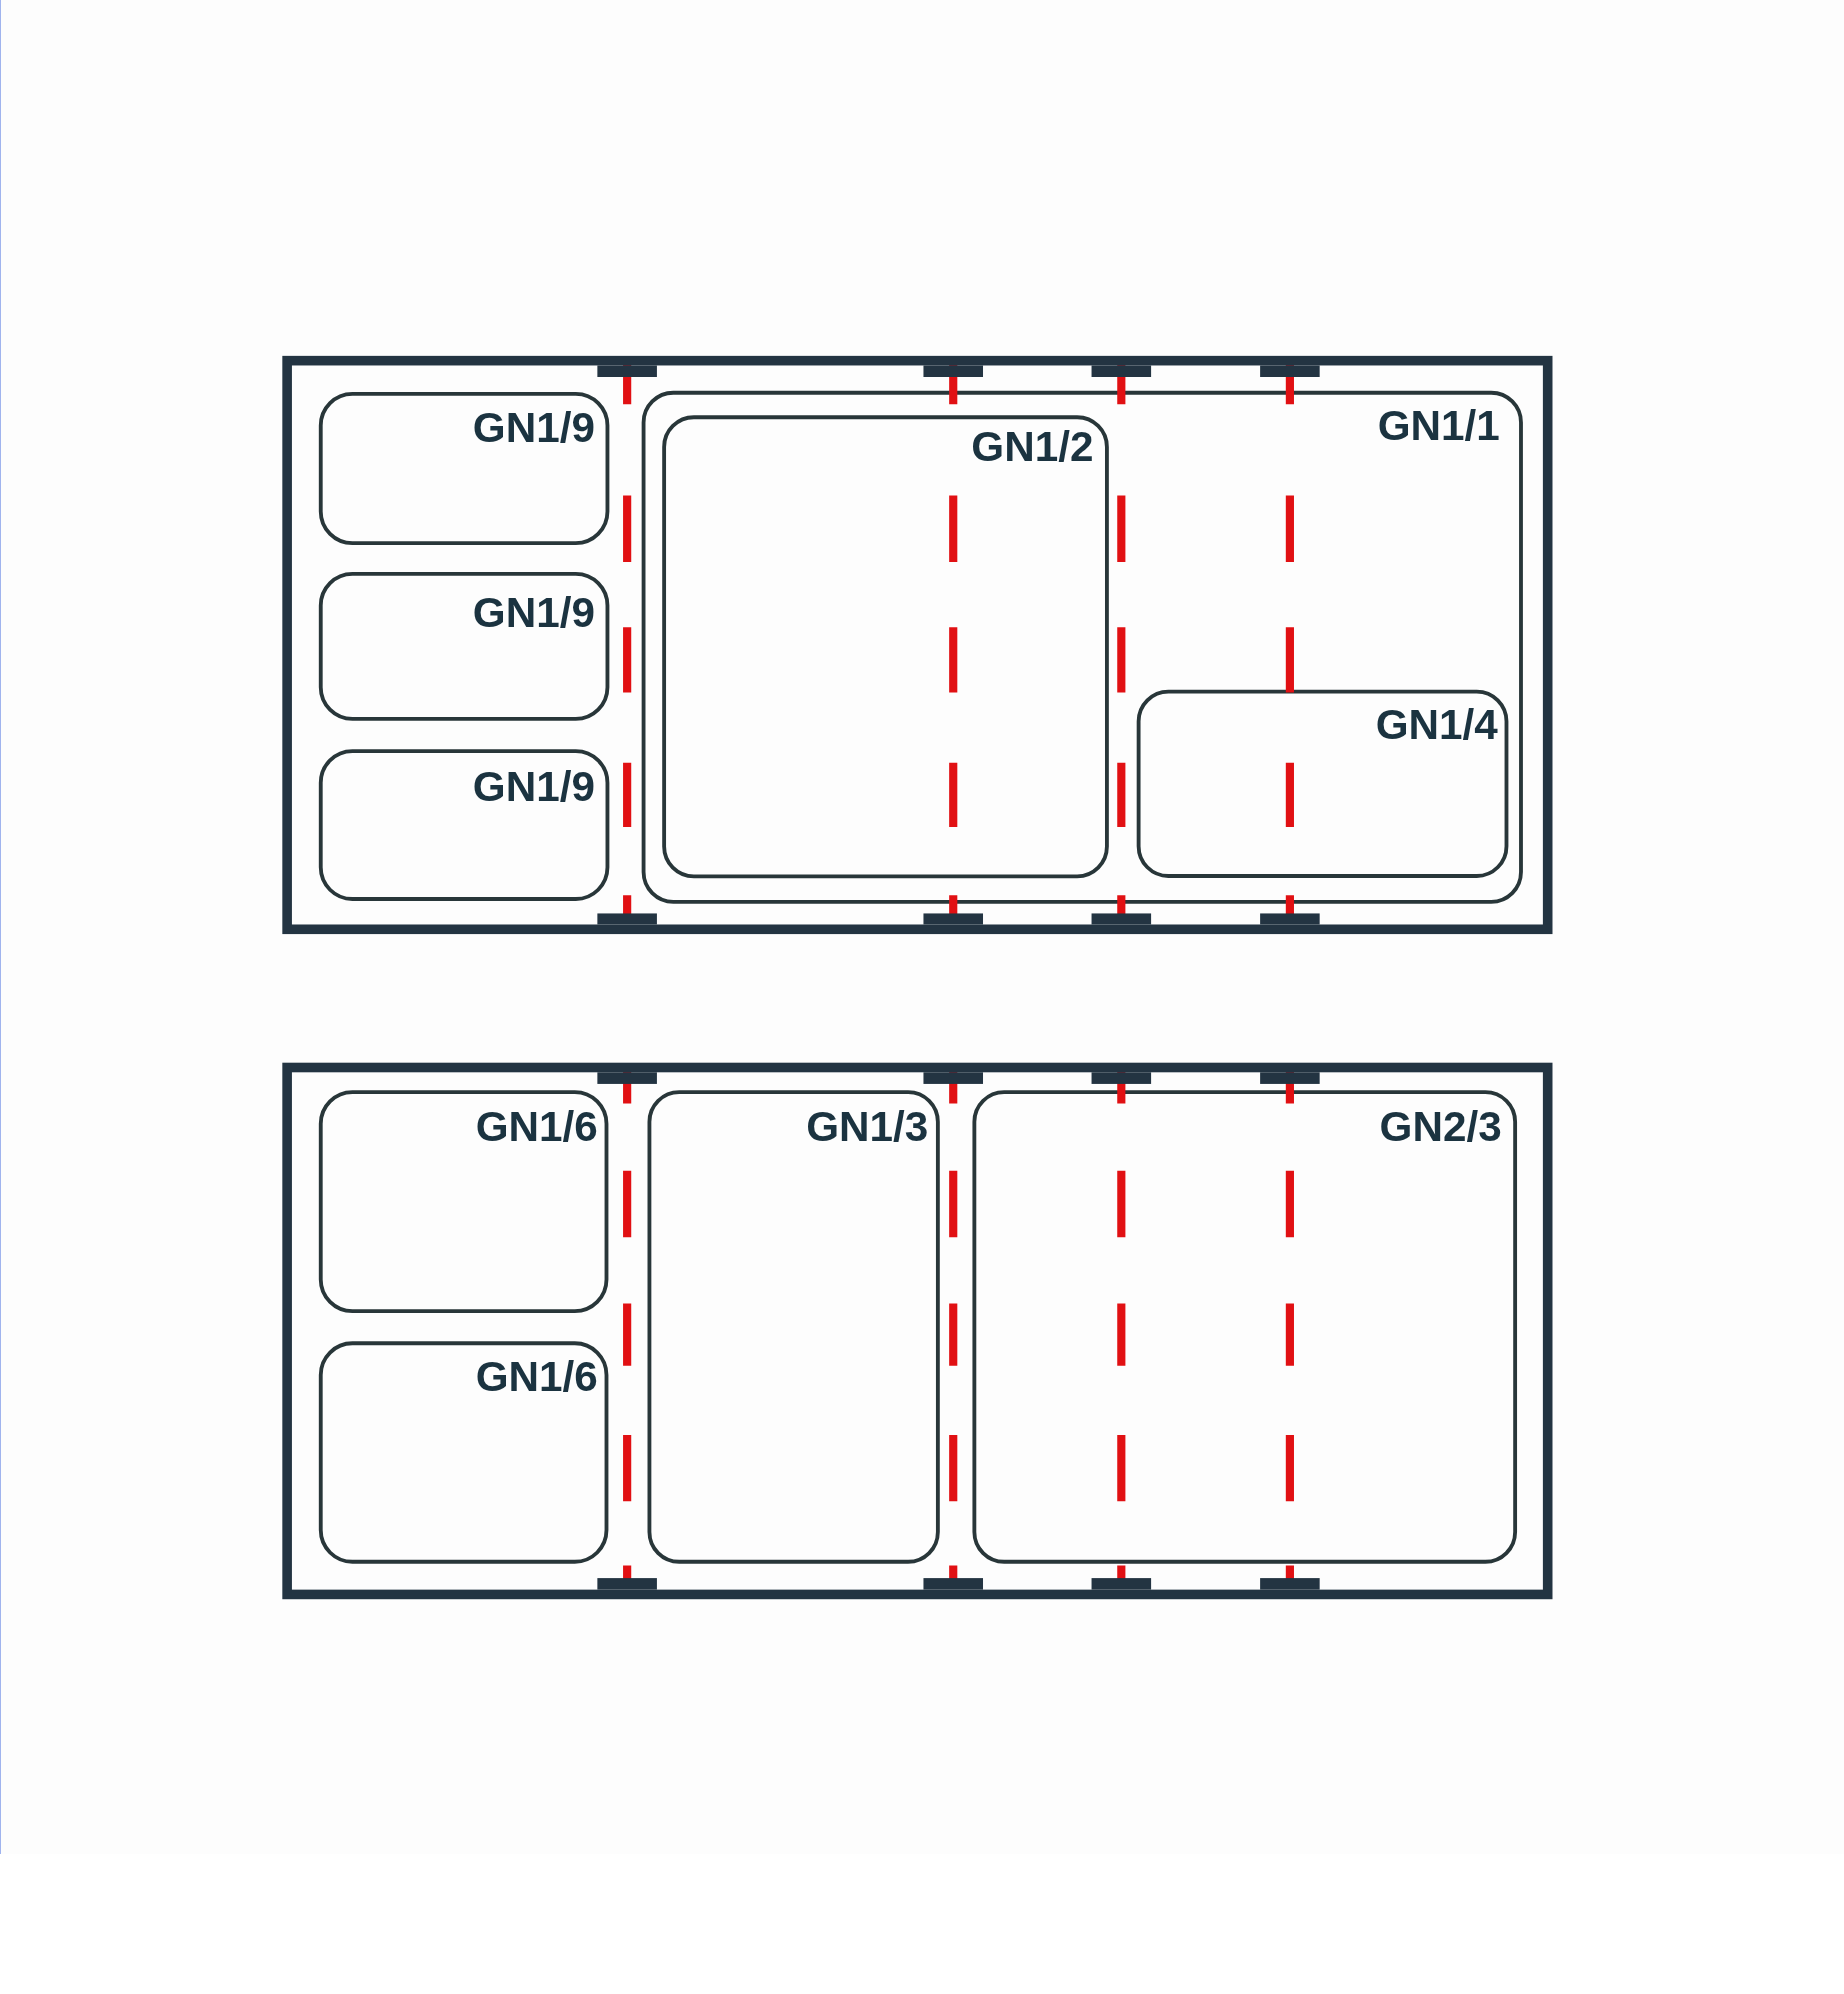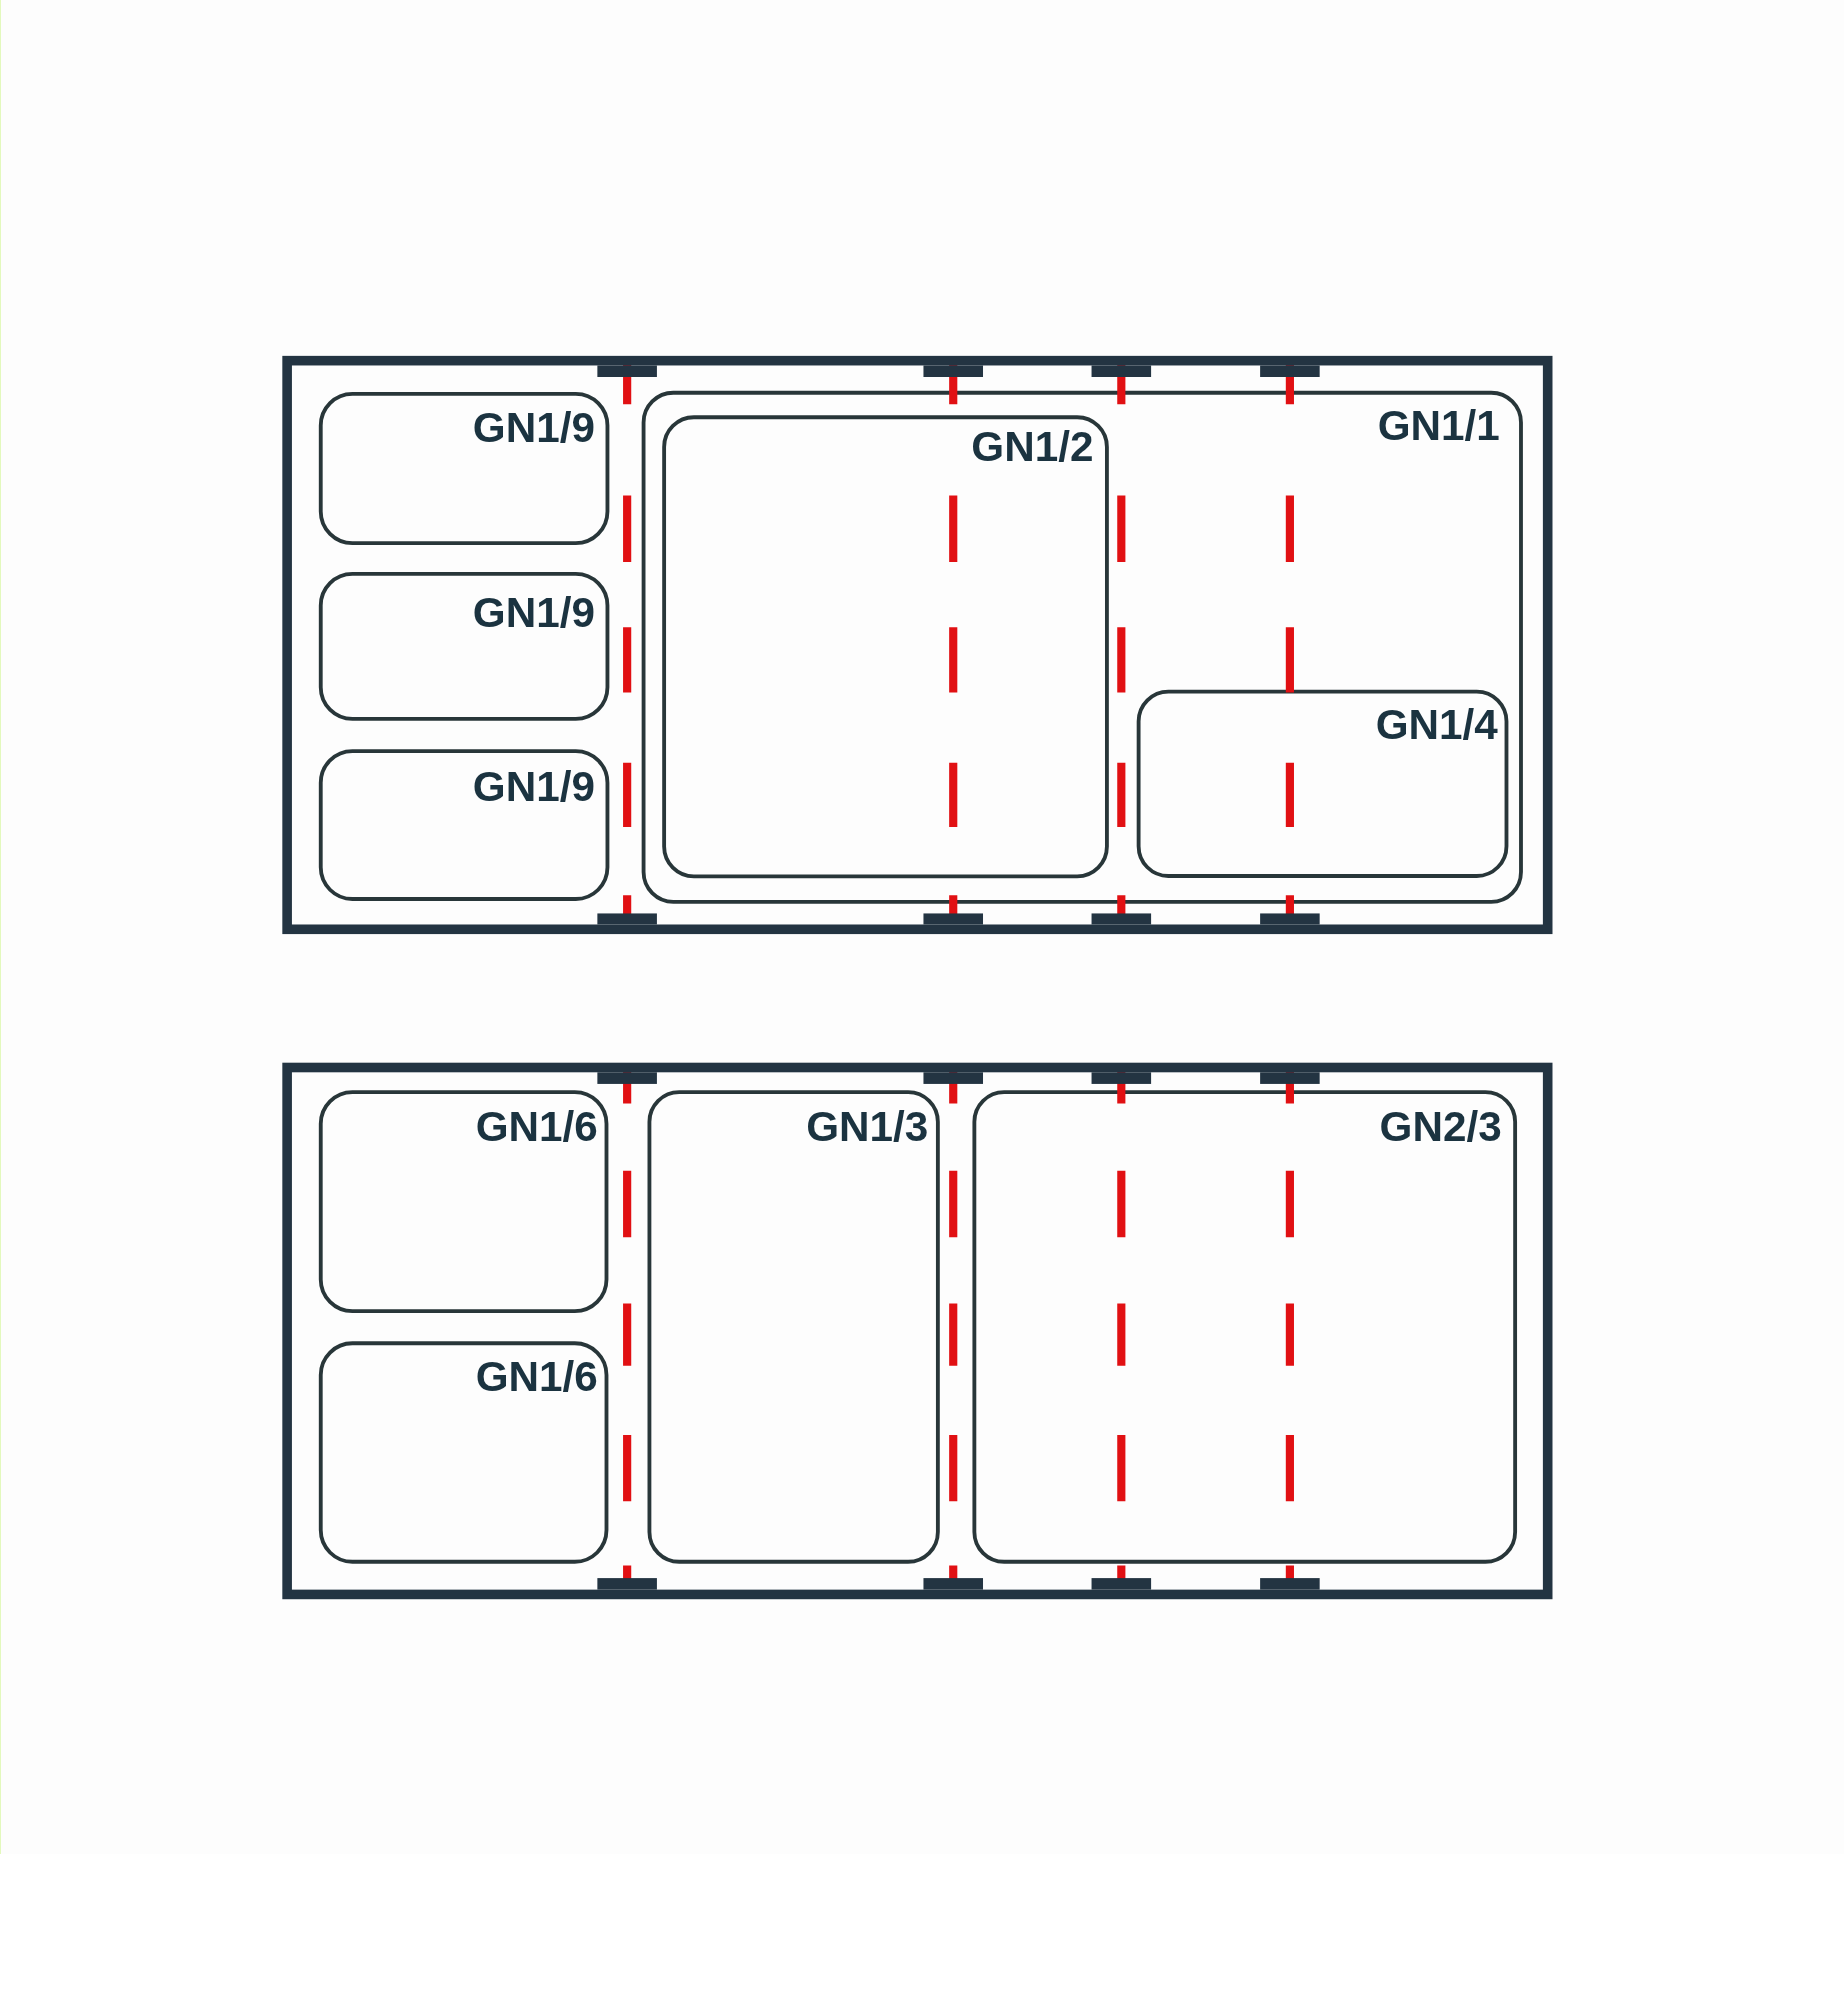--- a/index.html
+++ b/index.html
@@ -1,16 +1,16 @@
 <!DOCTYPE html>
 <html><head>
 <meta charset="utf-8">
 <style>
   html,body{margin:0;padding:0;background:#ffffff;}
-  .page{width:1845px;height:1854px;position:relative;background:#bef264;}
+  .page{width:1845px;height:1854px;position:relative;background:#1d4ed8;}
   svg{display:block;}
   text{font-family:"Liberation Sans", sans-serif;font-weight:bold;fill:#1b3340;}
 </style>
 </head>
 <body>
 <div class="page">
 <svg width="1845" height="1994" viewBox="0 0 1920 2076">
 
   <rect x="0" y="0" width="1920" height="2076" fill="#fdfdfd"></rect>
 

